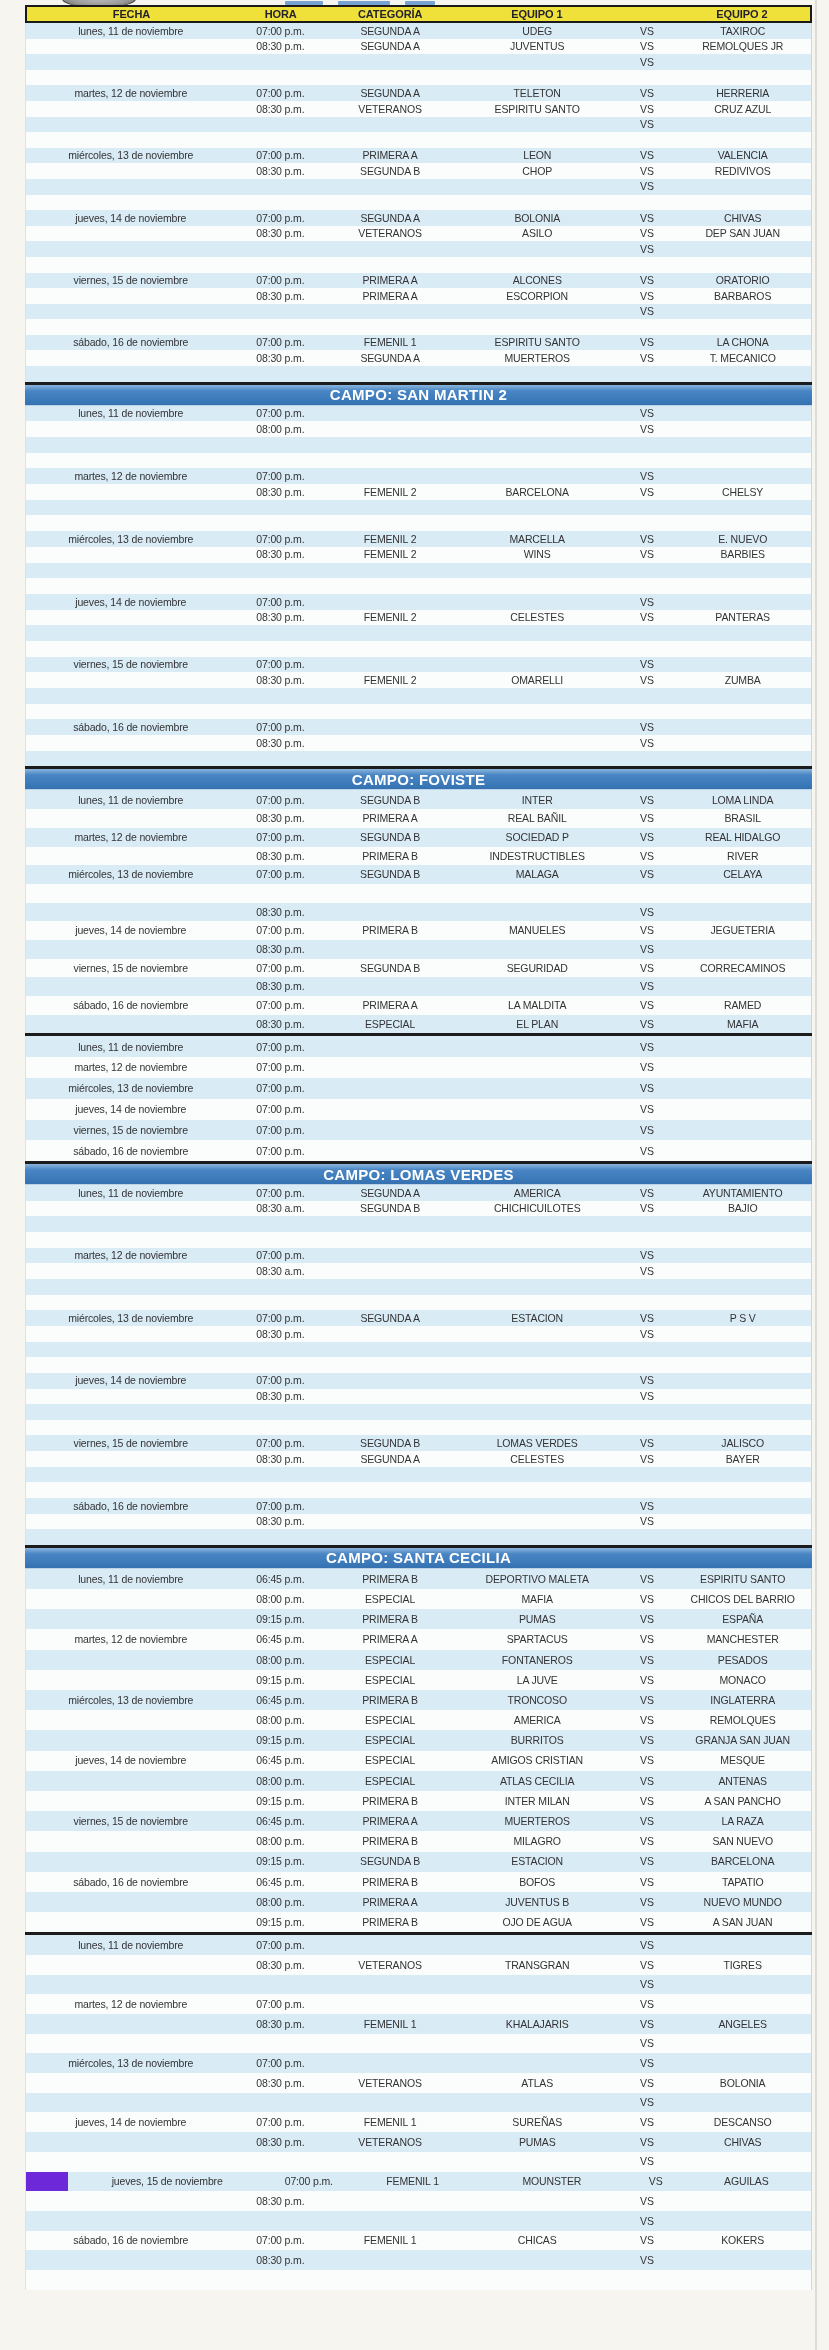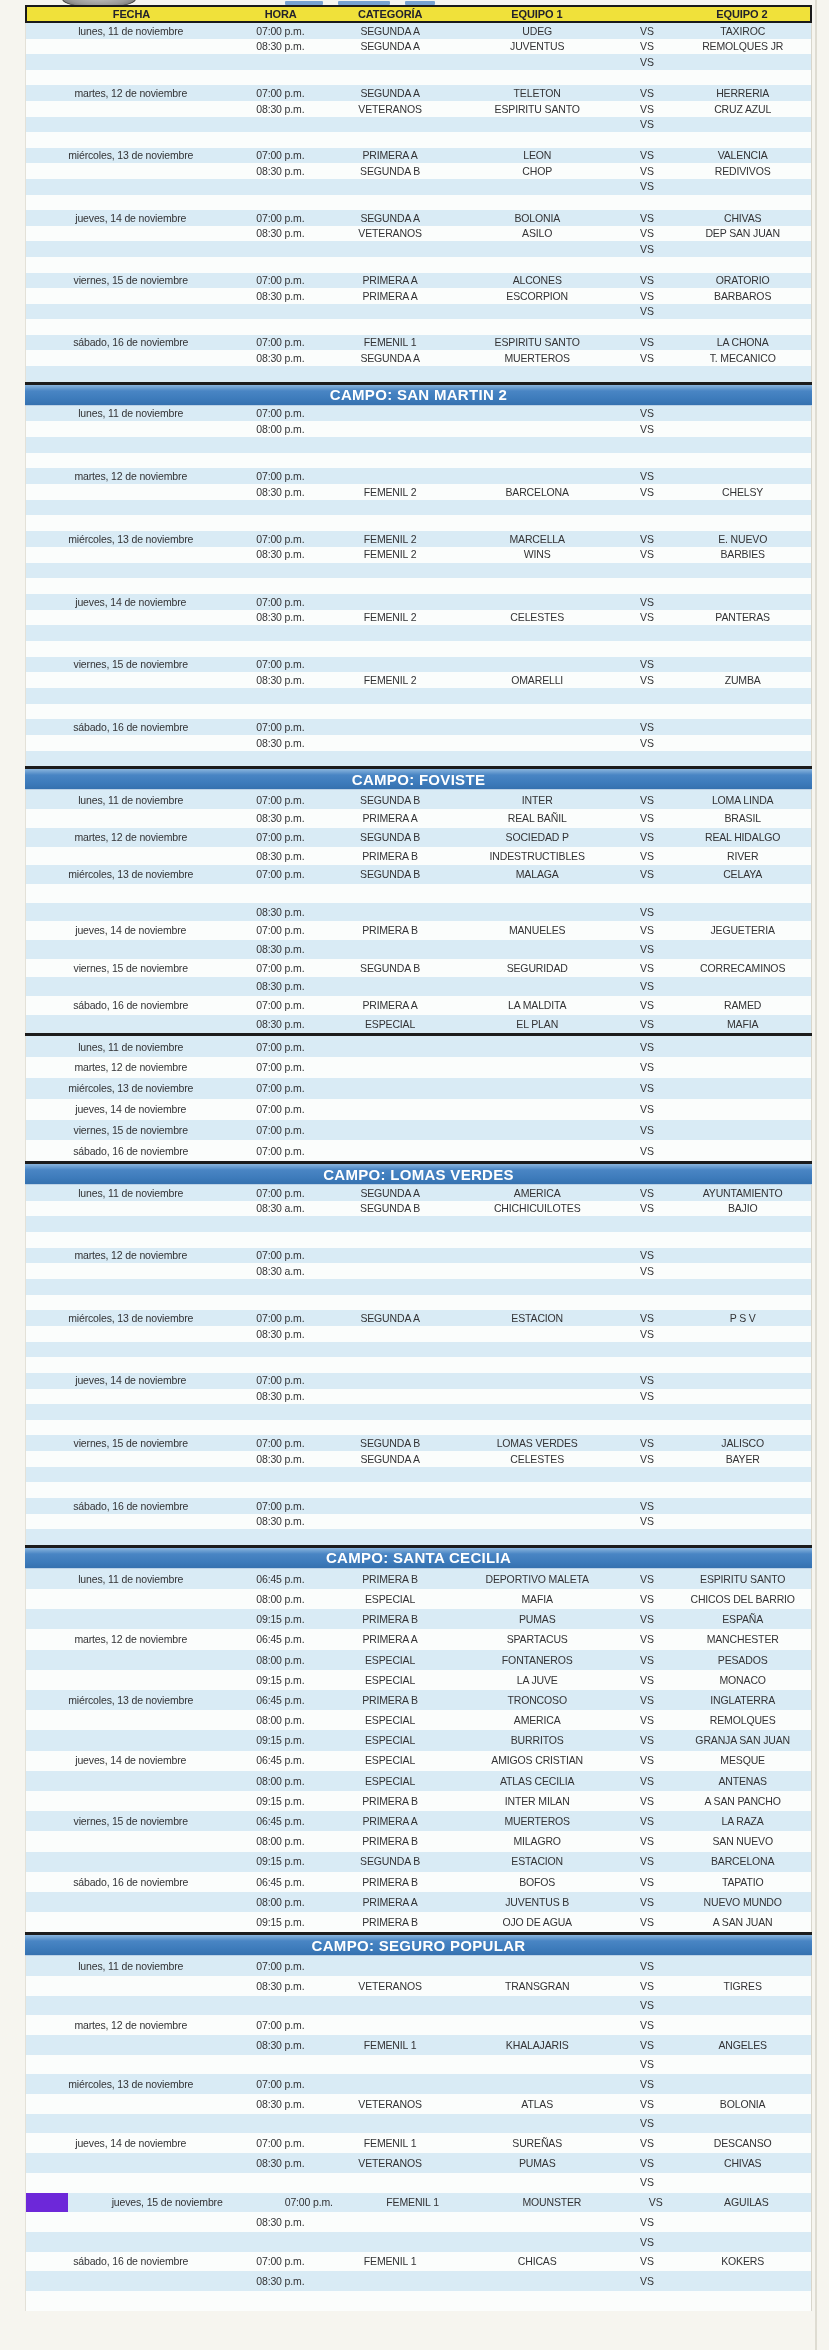--- a/index.html
+++ b/index.html
@@ -959,23 +959,20 @@
             <div class="cell c-fecha"></div>
             <div class="cell c-hora">09:15 p.m.</div>
             <div class="cell c-cat">PRIMERA B</div>
             <div class="cell c-eq1">OJO DE AGUA</div>
             <div class="cell c-vs">VS</div>
             <div class="cell c-eq2">A SAN JUAN</div>
           </div>
         </div>
       </div>
       <div class="section">
-        <div class="band">
-          <span>CAMPO: SEGURO POPULAR</span>
-        </div>
         <div class="rows">
           <div class="row" style="height: 19.7px;">
             <div class="cell c-fecha">lunes, 11 de noviembre</div>
             <div class="cell c-hora">07:00 p.m.</div>
             <div class="cell c-cat"></div>
             <div class="cell c-eq1"></div>
             <div class="cell c-vs">VS</div>
             <div class="cell c-eq2"></div>
           </div>
           <div class="row" style="height: 19.7px;">

